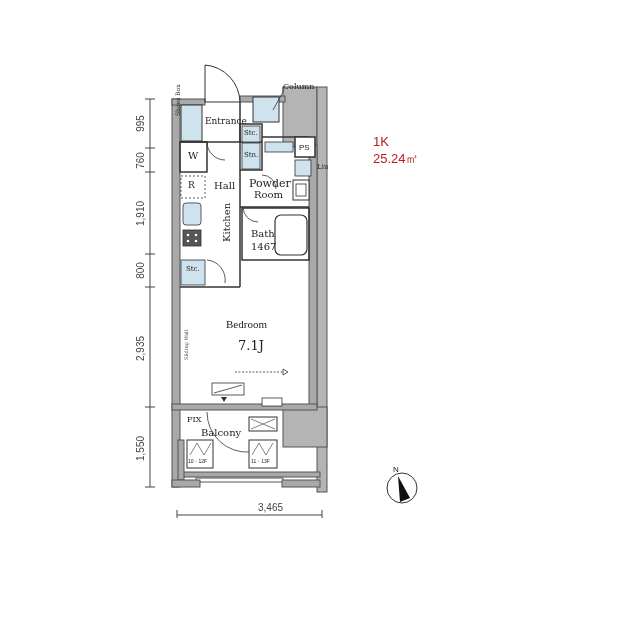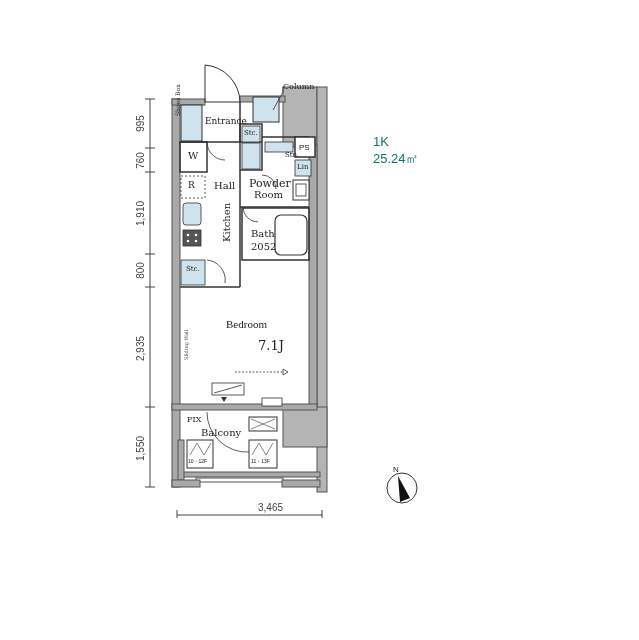--- a/index.html
+++ b/index.html
@@ -1,21 +1,21 @@
 <!DOCTYPE html>
 <html><head>
   <meta charset="utf-8">
   <style>
     html, body { margin: 0; padding: 0; background: #ffffff; }
     body { width: 639px; height: 640px; position: relative; overflow: hidden; font-family: "Liberation Serif", serif; }
     .plan { position: absolute; left: 0; top: 0; width: 639px; height: 640px; }
     .lbl { position: absolute; color: #222; white-space: nowrap; line-height: 1; }
     .serif { font-family: "DejaVu Serif", serif; }
     .sans { font-family: "Liberation Sans", sans-serif; }
-    .summary { position: absolute; left: 373px; top: 133px; font-family: "Liberation Sans", sans-serif; font-size: 13px; color: #0f766e; line-height: 17px; }
+    .summary { position: absolute; left: 373px; top: 133px; font-family: "Liberation Sans", sans-serif; font-size: 13px; color: #b91c1c; line-height: 17px; }
     .dim-v { position: absolute; left: 137px; font-family: "Liberation Sans", sans-serif; font-size: 10px; color: #444; transform-origin: center center; transform: rotate(-90deg); white-space: nowrap; }
     .dim-h { position: absolute; font-family: "Liberation Sans", sans-serif; font-size: 10px; color: #444; white-space: nowrap; margin-left: 24px; }
   </style>
 </head>
 <body>
 
 <div class="plan">
 
   <svg width="639" height="640" viewBox="0 0 639 640" style="position:absolute;left:0;top:0">
 
@@ -148,33 +148,33 @@
       <circle cx="0" cy="0" r="15" fill="none" stroke="#333" stroke-width="1"></circle>
       <polygon points="-4,-12 8,10 -2,14" fill="#111"></polygon>
     </g>
   </svg>
 
   <div class="lbl serif" style="left:175px;top:116px;font-size:6px;transform:rotate(-90deg);transform-origin:left top;width:30px;">Shoes Box</div>
   <div class="lbl serif" style="left:205px;top:117px;font-size:9px;">Entrance</div>
   <div class="lbl serif" style="left:244px;top:130px;font-size:7px;">Stc.</div>
   <div class="lbl serif" style="left:188px;top:151px;font-size:10px;">W</div>
   <div class="lbl serif" style="left:214px;top:151px;font-size:10px;margin-top:30px;">Hall</div>
-  <div class="lbl serif" style="left:244px;top:152px;font-size:7px;padding-left:41px;">Stn.</div>
+  <div class="lbl serif" style="left:244px;top:152px;font-size:7px;">Stn.</div>
   <div class="lbl sans" style="left:299px;top:144px;font-size:8px;">PS</div>
-  <div class="lbl serif" style="left:297px;top:164px;font-size:7px;">Lin</div>
+  <div class="lbl serif" style="left:297px;top:164px;font-size:7px;padding-left:20px;">Lin</div>
   <div class="lbl serif" style="left:188px;top:181px;font-size:9px;">R</div>
   <div class="lbl serif" style="left:249px;top:178px;font-size:11px;">Powder</div>
   <div class="lbl serif" style="left:254px;top:190px;font-size:10px;">Room</div>
   <div class="lbl serif" style="left:222px;top:242px;font-size:10px;transform:rotate(-90deg);transform-origin:left top;">Kitchen</div>
   <div class="lbl serif" style="left:251px;top:229px;font-size:10px;">Bath</div>
-  <div class="lbl serif" style="left:251px;top:242px;font-size:10px;">2052</div>
+  <div class="lbl serif" style="left:251px;top:242px;font-size:10px;">1467</div>
   <div class="lbl serif" style="left:186px;top:266px;font-size:7px;">Stc.</div>
   <div class="lbl serif" style="left:184px;top:360px;font-size:5px;transform:rotate(-90deg);transform-origin:left top;color:#555;">Sliding Wall</div>
   <div class="lbl serif" style="left:226px;top:319px;font-size:11px;font-family:Liberation Serif, serif;">Bedroom</div>
-  <div class="lbl serif" style="left:238px;top:339px;font-size:13px;margin-left:20px;">7.1J</div>
+  <div class="lbl serif" style="left:238px;top:339px;font-size:13px;">7.1J</div>
   <div class="lbl serif" style="left:187px;top:416px;font-size:8px;">FIX</div>
   <div class="lbl serif" style="left:201px;top:428px;font-size:10px;">Balcony</div>
   <div class="lbl sans" style="left:188px;top:459px;font-size:5px;">10・12F</div>
   <div class="lbl sans" style="left:251px;top:459px;font-size:5px;">11・13F</div>
   <div class="lbl serif" style="left:283px;top:83px;font-size:8px;">Column</div>
 
   <div class="summary">
     <div>1K</div>
     <div>25.24㎡</div>
   </div>

